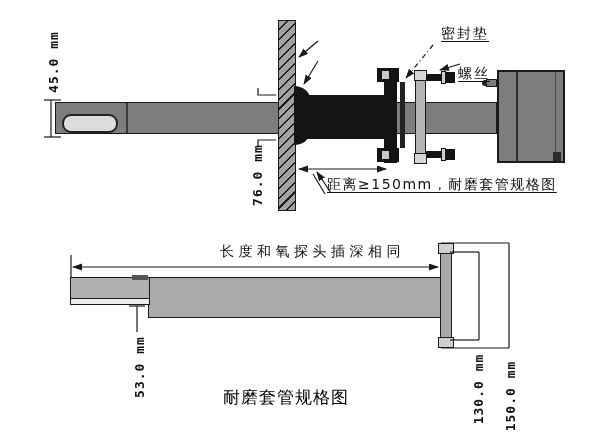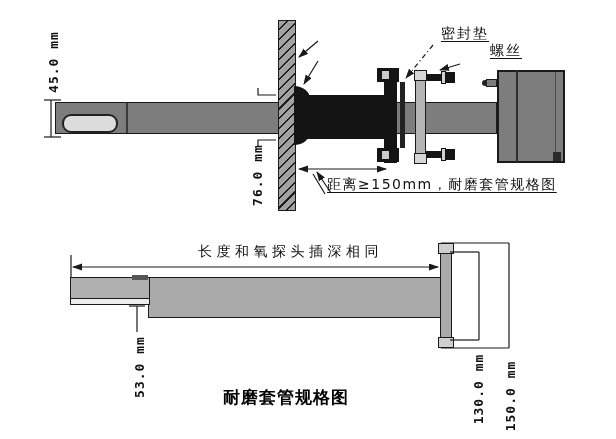--- a/index.html
+++ b/index.html
@@ -11,21 +11,21 @@
   .shape{position:absolute;}
   .lbl{position:absolute;font-size:14px;letter-spacing:2px;white-space:nowrap;color:#111;}
   .u{text-decoration:underline;text-underline-offset:3px;text-decoration-thickness:1px;}
   .vdim{
     position:absolute;white-space:nowrap;
     font-family:"DejaVu Sans Mono","Liberation Mono",monospace;
     font-weight:bold;font-size:13px;letter-spacing:1px;color:#111;
     transform:translate(-50%,-50%) rotate(-90deg);
   }
   .title{
-    position:absolute;font-size:17px;font-weight:bold;letter-spacing:1px;
+    position:absolute;font-size:17px;font-weight:normal;letter-spacing:1px;
     white-space:nowrap;color:#000;padding-left:40px;
   }
   svg.linework{position:absolute;left:0;top:0;pointer-events:none;}
   
   .pipe{background:var(--c-pipe,#7d7d7d);border:1px solid #1a1a1a;}
   .slot{background:var(--c-slot,#dcdcdc);border:2px solid #222;border-radius:9px;}
   .wall{
     background:repeating-linear-gradient(135deg,
       var(--c-wall,#a2a2a2) 0 5.5px,#1c1c1c 5.5px 7px);
     border:1px solid #1a1a1a;
@@ -126,18 +126,18 @@
     </g>
   </svg>
 
   <div class="vdim" style="left:53px;top:62px;">45.0 mm</div>
   <div class="vdim" style="left:257px;top:175px;">76.0 mm</div>
   <div class="vdim" style="left:139px;top:367px;">53.0 mm</div>
   <div class="vdim" style="left:478px;top:389px;">130.0 mm</div>
   <div class="vdim" style="left:510px;top:396px;">150.0 mm</div>
 
   <div class="lbl u" style="left:441px;top:25px;">密封垫</div>
-  <div class="lbl u" style="left:458px;top:42px;margin-left:32px;">螺丝</div>
+  <div class="lbl u" style="left:458px;top:65px;">螺丝</div>
   <div class="lbl u" style="left:327px;top:176px;letter-spacing:1.5px;">距离≥150mm，耐磨套管规格图</div>
-  <div class="lbl" style="left:198px;top:243px;letter-spacing:4.5px;font-family:Liberation Mono, monospace;">长度和氧探头插深相同</div>
+  <div class="lbl" style="left:220px;top:243px;letter-spacing:4.5px;font-family:Liberation Mono, monospace;">长度和氧探头插深相同</div>
 
   <div class="title" style="left:183px;top:386px;">耐磨套管规格图</div>
 </div>
 
 </body></html>

